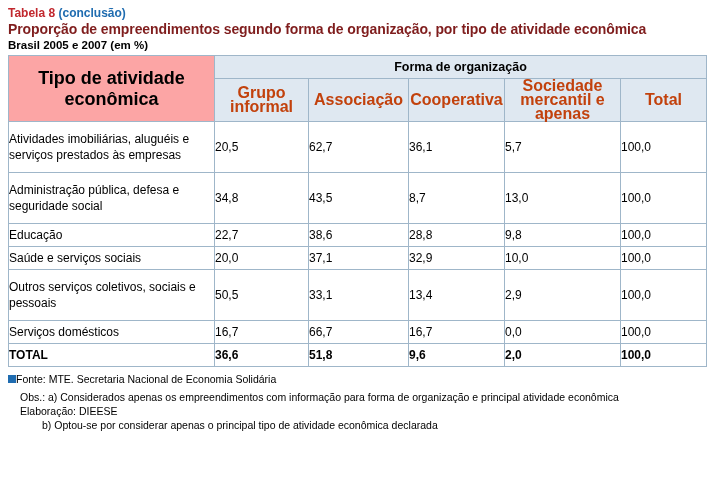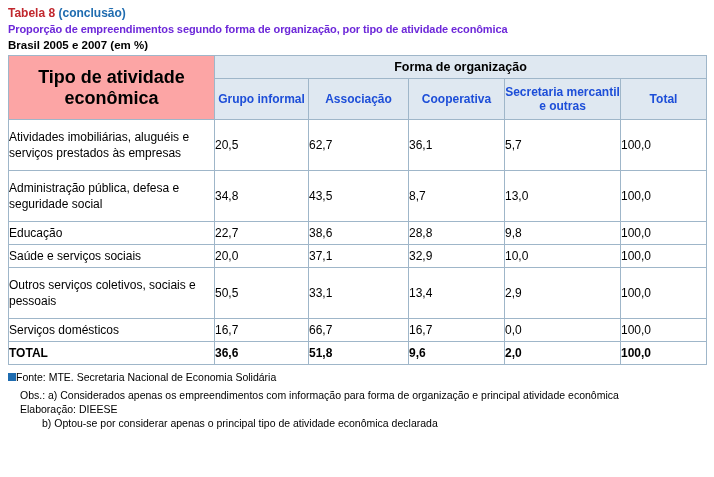--- a/index.html
+++ b/index.html
@@ -25,23 +25,23 @@
     font-size: 12px;
     font-weight: bold;
     color: #c1272d;
     line-height: 14px;
     margin-bottom: 1px;
   }
   .table-number .concl {
     color: #1f6cb0;
   }
   .title {
-    font-size: 11px;
-    font-weight: bold;
-    color: #6d28d9;
+    font-size: 14px;
+    font-weight: bold;
+    color: #7f1d1d;
     line-height: 16px;
     letter-spacing: -0.1px;
   }
   .subtitle {
     font-size: 11.5px;
     color: #000;
     line-height: 14px;
     margin-top: 1px;
     margin-bottom: 3px;
     font-weight: bold;
@@ -71,24 +71,24 @@
     text-align: center;
     font-weight: bold;
     font-size: 18px;
     padding-left: 6px;
     color: #000;
   }
   .hdr-sub {
     background: #dfe8f1;
     text-align: center;
     font-weight: bold;
-    font-size: 12px;
+    font-size: 16px;
     height: 40px;
     line-height: 14px;
-    color: #1d4ed8;
+    color: #c2410c;
     padding: 0 2px;
   }
   td.cat {
     text-align: left;
     padding: 2px 4px 2px 4px;
     line-height: 16px;
     font-size: 12px;
   }
   td.num {
     font-size: 12px;
@@ -145,21 +145,21 @@
     </colgroup>
     <thead>
       <tr>
         <th class="hdr-stub" rowspan="2">Tipo de atividade econômica</th>
         <th class="hdr-top" colspan="5">Forma de organização</th>
       </tr>
       <tr>
         <th class="hdr-sub">Grupo informal</th>
         <th class="hdr-sub">Associação</th>
         <th class="hdr-sub">Cooperativa</th>
-        <th class="hdr-sub">Secretaria mercantil e outras</th>
+        <th class="hdr-sub">Sociedade mercantil e apenas</th>
         <th class="hdr-sub">Total</th>
       </tr>
     </thead>
     <tbody>
       <tr class="r-tall">
         <td class="cat">Atividades imobiliárias, aluguéis e serviços prestados às empresas</td>
         <td class="num">20,5</td>
         <td class="num">62,7</td>
         <td class="num">36,1</td>
         <td class="num">5,7</td>

